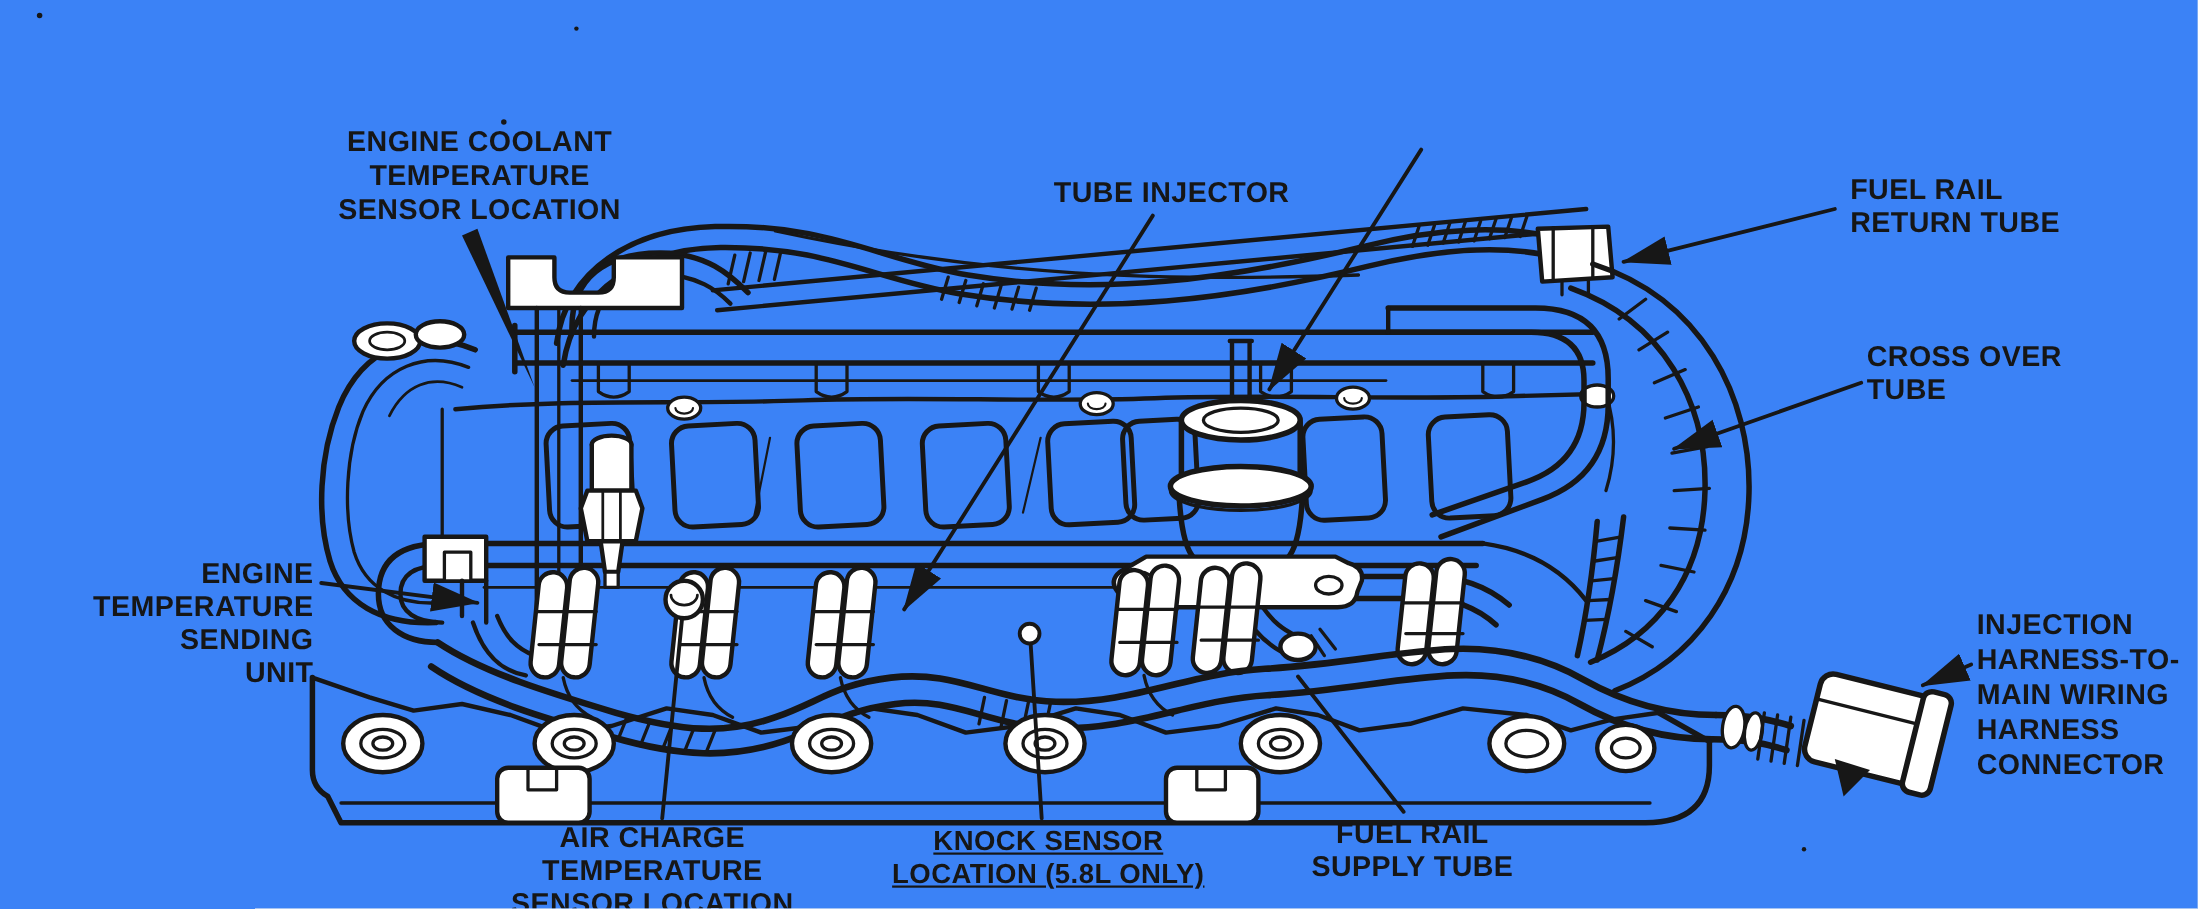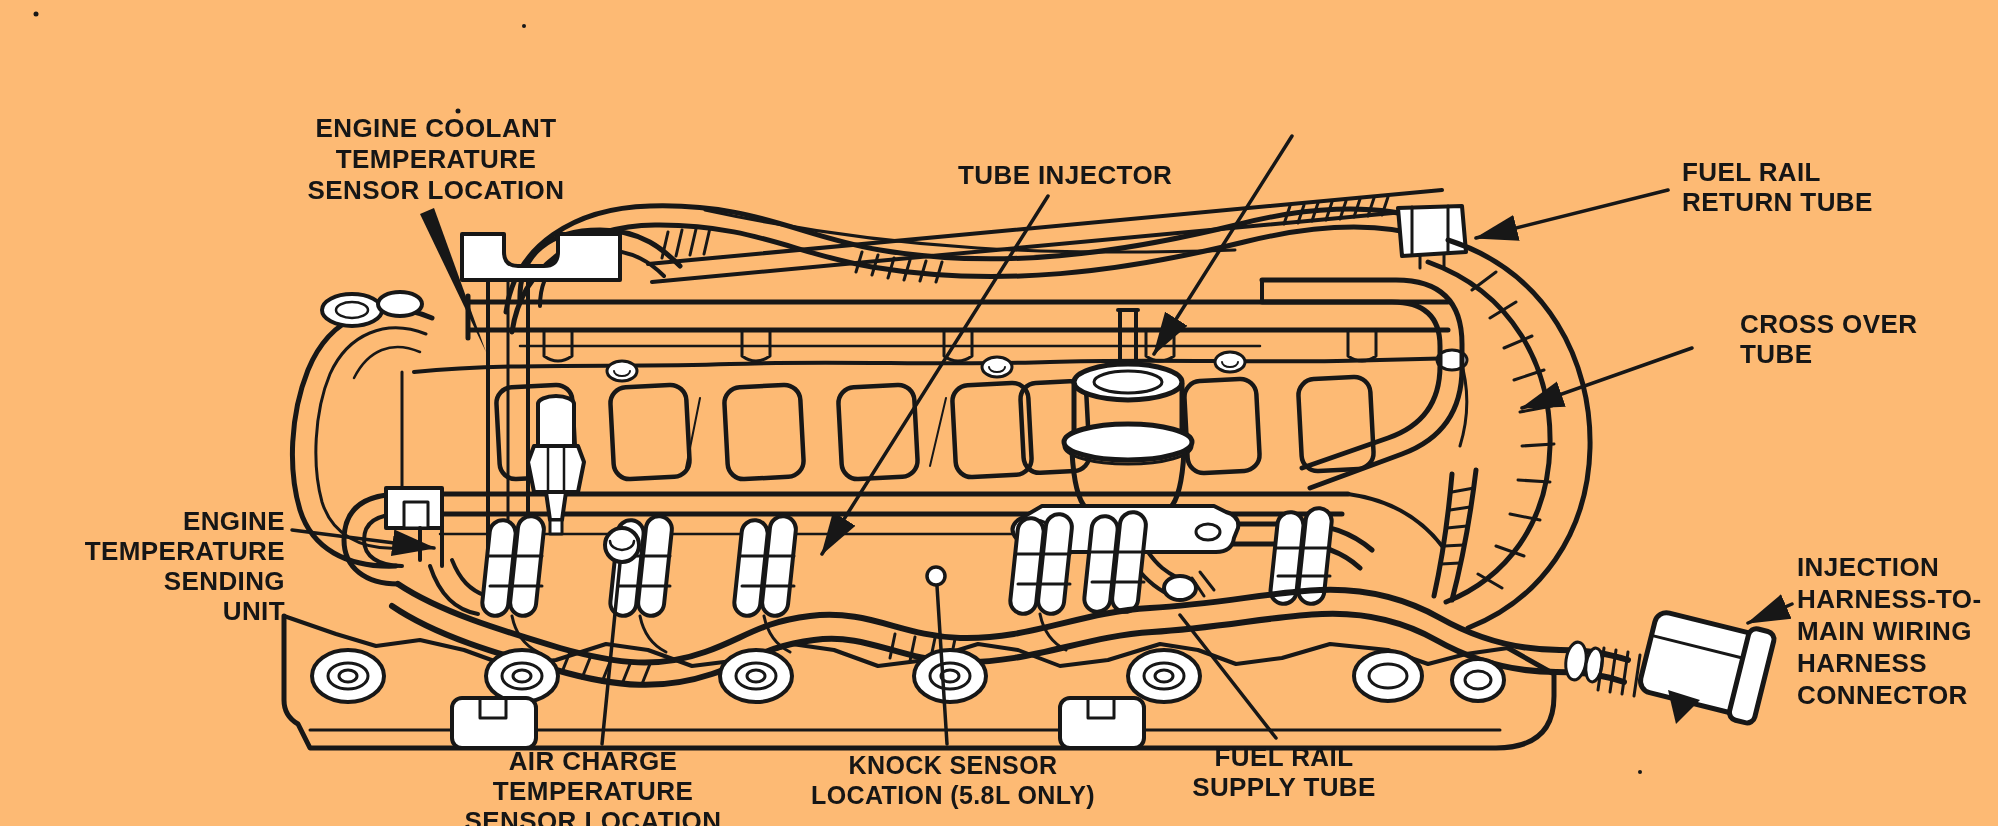--- a/index.html
+++ b/index.html
@@ -1,33 +1,33 @@
 <!DOCTYPE html>
 <html><head>
 <meta charset="utf-8">
 <style>
   html,body{margin:0;padding:0;background:#f4f4f2;}
   #stage{
-    position:relative;width:1998px;height:826px;background:#fdba74;
+    position:relative;width:1998px;height:826px;background:#3b82f6;
     overflow:hidden;font-family:"Liberation Sans",sans-serif;
   }
   #art{position:absolute;left:0;top:0;}
   .lbl{
     position:absolute;color:#161616;
     font:700 26px/30px "Liberation Sans",sans-serif;
     letter-spacing:.4px;white-space:pre-line;
   }
   .lbl-engine-coolant{left:240px;top:113px;width:392px;text-align:center;line-height:31px;}
   .lbl-fuel-injector{left:958px;top:160px;}
   .lbl-fuel-pressure{left:1277px;top:97px;text-align:left;}
   .lbl-fuel-rail-return{left:1682px;top:157px;}
-  .lbl-cross-over{left:1697px;top:309px;margin-left:43px;}
+  .lbl-cross-over{left:1697px;top:309px;}
   .lbl-engine-temp{left:55px;top:466px;width:230px;text-align:right;margin-top:40px;}
   .lbl-air-charge{left:412px;top:746px;width:362px;text-align:center;}
-  .lbl-knock{left:803px;top:750px;width:300px;text-align:center;font-size:25px;}
+  .lbl-knock{left:803px;top:750px;width:300px;text-align:center;font-size:25px;text-decoration:underline;}
   .lbl-fuel-rail-supply{left:1182px;top:742px;width:204px;text-align:center;}
   .lbl-injection-harness{left:1797px;top:551px;line-height:32px;}
 </style>
 </head>
 <body>
 
 <div id="stage">
 
   <svg id="art" width="1998" height="826" viewBox="0 0 1998 826">
     <defs>

